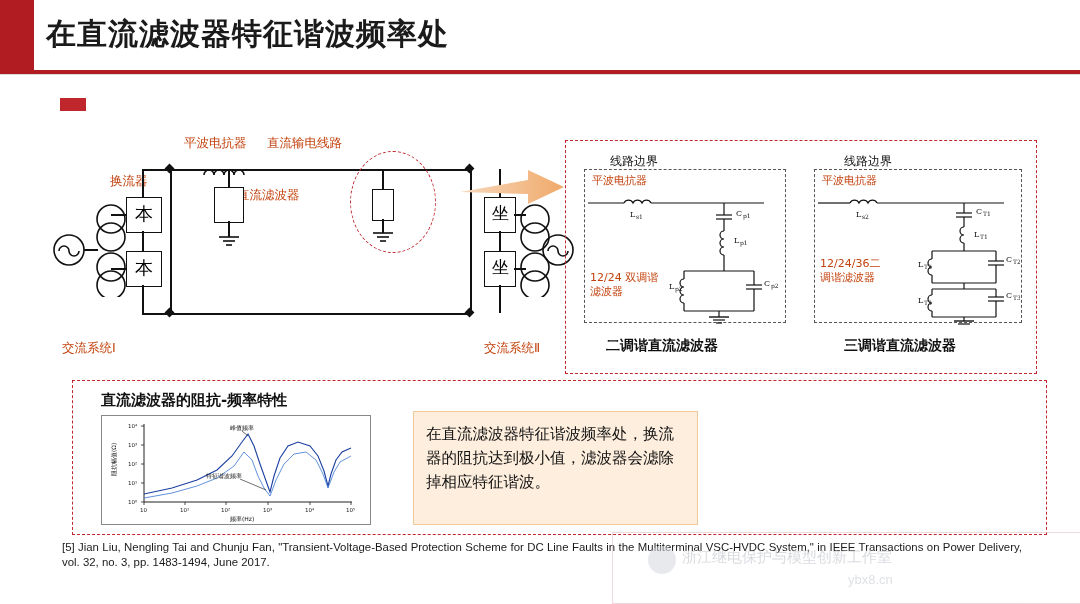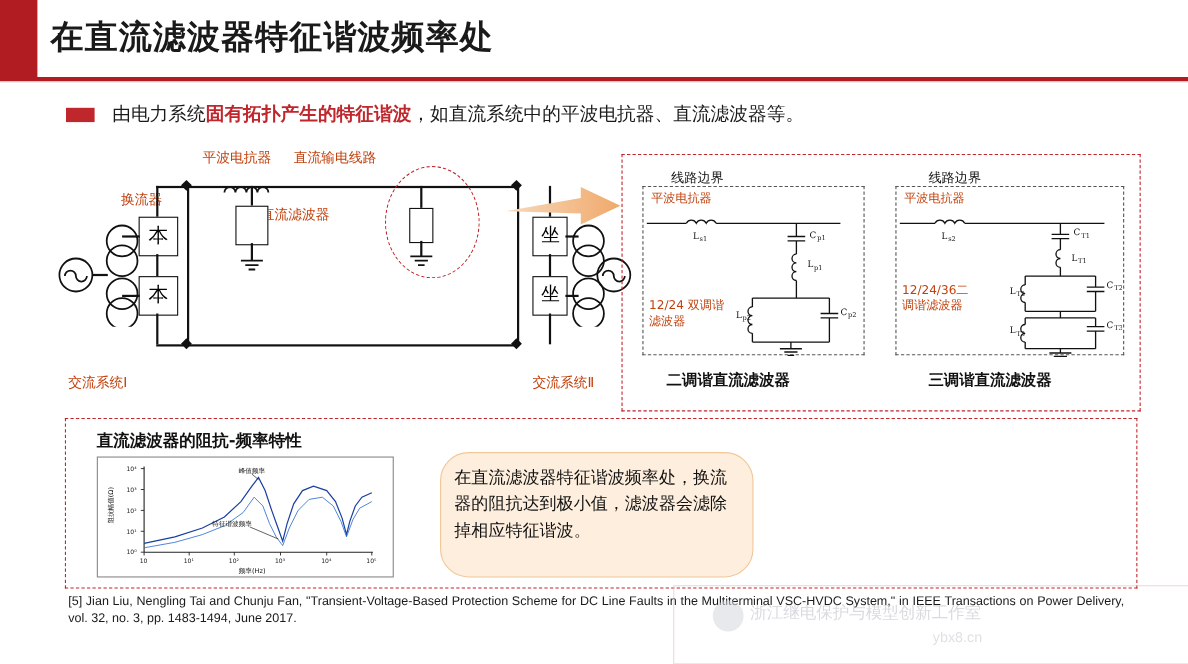--- a/index.html
+++ b/index.html
@@ -73,39 +73,39 @@
   .sub-dash{
     position:absolute;border:1.2px dashed #555;
   }
   .cap{
     position:absolute;font-size:14px;font-weight:bold;color:#111;
     font-family:"DejaVu Sans", sans-serif;white-space:nowrap;
   }
 
   
   .panel-bottom{
-    position:absolute;left:59px;top:380px;width:973px;height:153px;
+    position:absolute;left:72px;top:380px;width:973px;height:153px;
     border:1.6px dashed #c0272d;
   }
   .zf-title{
     position:absolute;left:28px;top:10px;font-size:15px;font-weight:bold;color:#111;
     font-family:"DejaVu Sans", sans-serif;
   }
   .plot{
     position:absolute;left:28px;top:34px;width:268px;height:108px;
     border:1px solid #888;background:#fff;
   }
   .callout{
     position:absolute;top:30px;width:285px;height:114px;
     background:#fdeedd;border:1px solid #f0c89a;
     font-size:15.5px;color:#111;line-height:1.55;
     font-family:"DejaVu Sans", sans-serif;
     padding:10px 12px;box-sizing:border-box;
   }
-  .callout.c1{left:340px;border-radius:26px;}
+  .callout.c1{left:340px;}
   .callout.c2{left:672px;}
 
   
   .refs{
     position:absolute;left:62px;top:540px;width:960px;
     font-size:11.4px;color:#1a1a1a;line-height:1.35;
     font-family:"Liberation Sans", sans-serif;text-align:justify;
   }
   .refs div{margin-bottom:1px;}
 
@@ -138,23 +138,20 @@
 
   <div class="title-bar">
     <div class="title-accent"></div>
     <div class="title-text">在直流滤波器特征谐波频率处</div>
   </div>
   <div class="title-rule"></div>
   <div class="title-rule-grey"></div>
 
   <div class="bullet-row">
     <div class="bullet-mark"></div>
-    <div class="bullet-text">
-      <span>由电力系统</span><b>固有拓扑产生的特征谐波</b><span>，如直流系统中的平波电抗器、直流滤波器等。</span>
-    </div>
   </div>
 
   <div class="circuit">
 
     <div class="lbl" style="left:132px;top:0px;">平波电抗器</div>
     <div class="lbl" style="left:215px;top:0px;">直流输电线路</div>
     <div class="lbl" style="left:58px;top:38px;">换流器</div>
     <div class="lbl" style="left:185px;top:52px;">直流滤波器</div>
     <div class="lbl" style="left:10px;top:205px;">交流系统Ⅰ</div>
     <div class="lbl" style="left:432px;top:205px;">交流系统Ⅱ</div>

